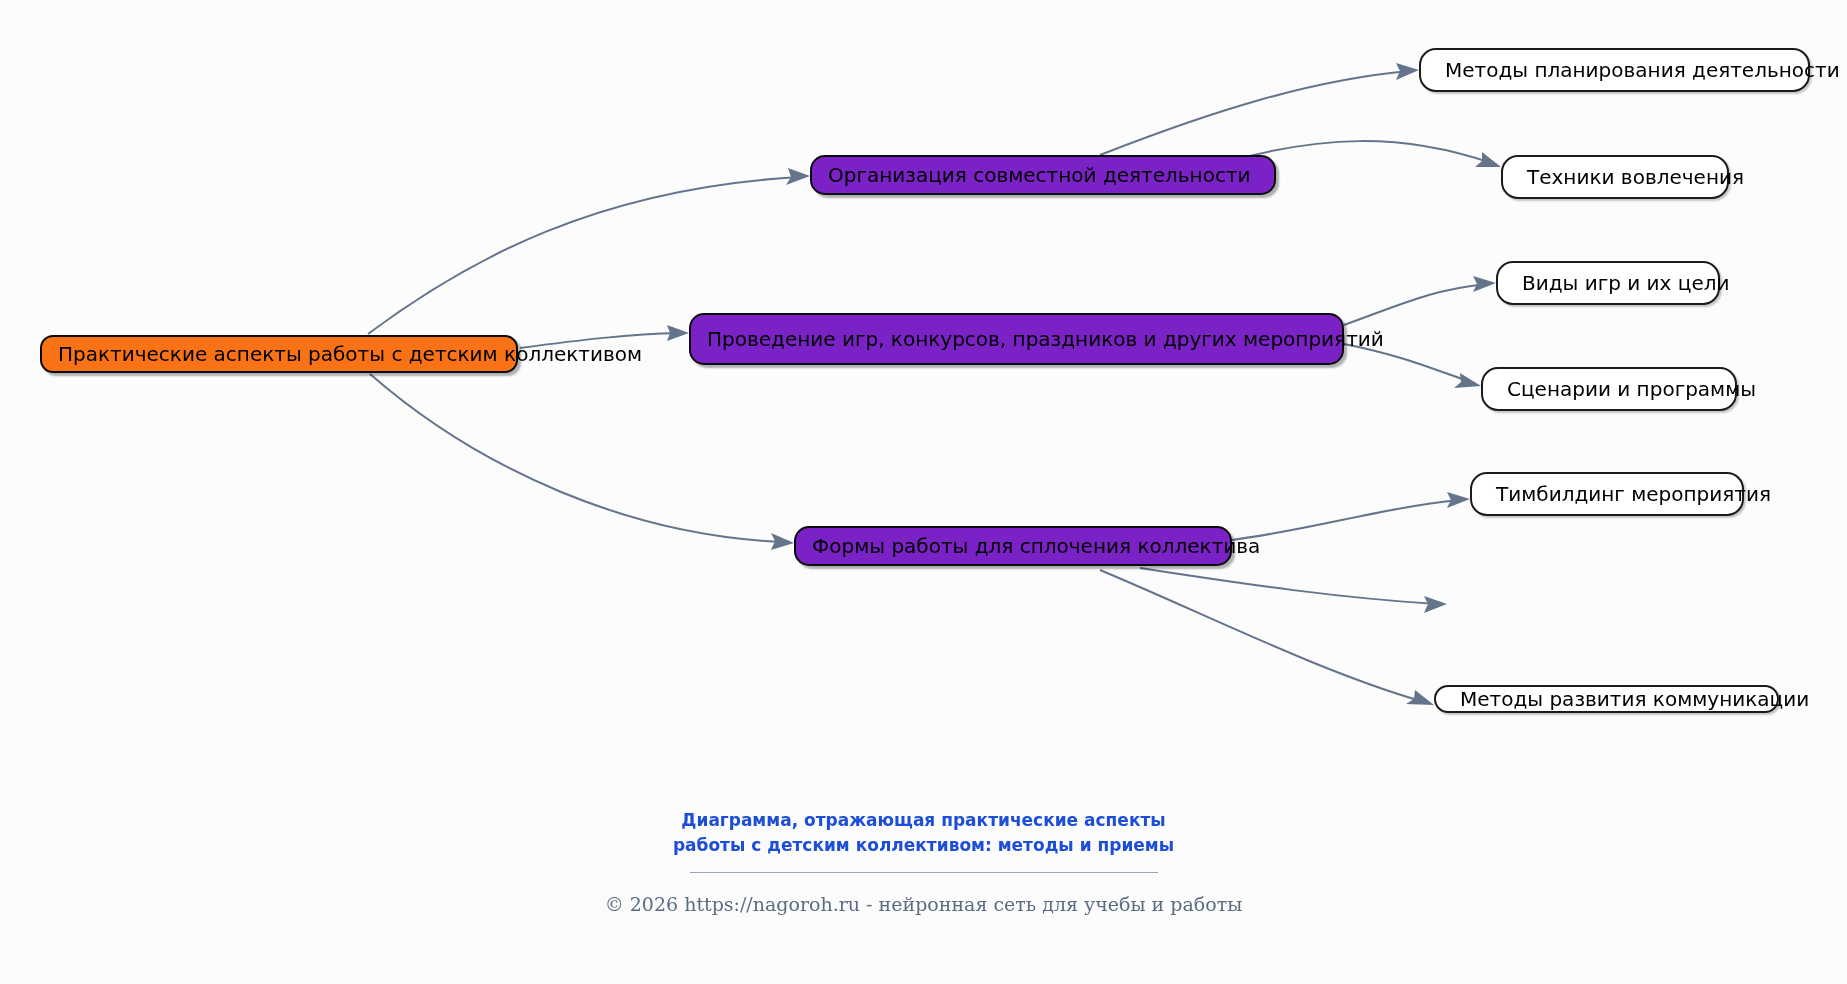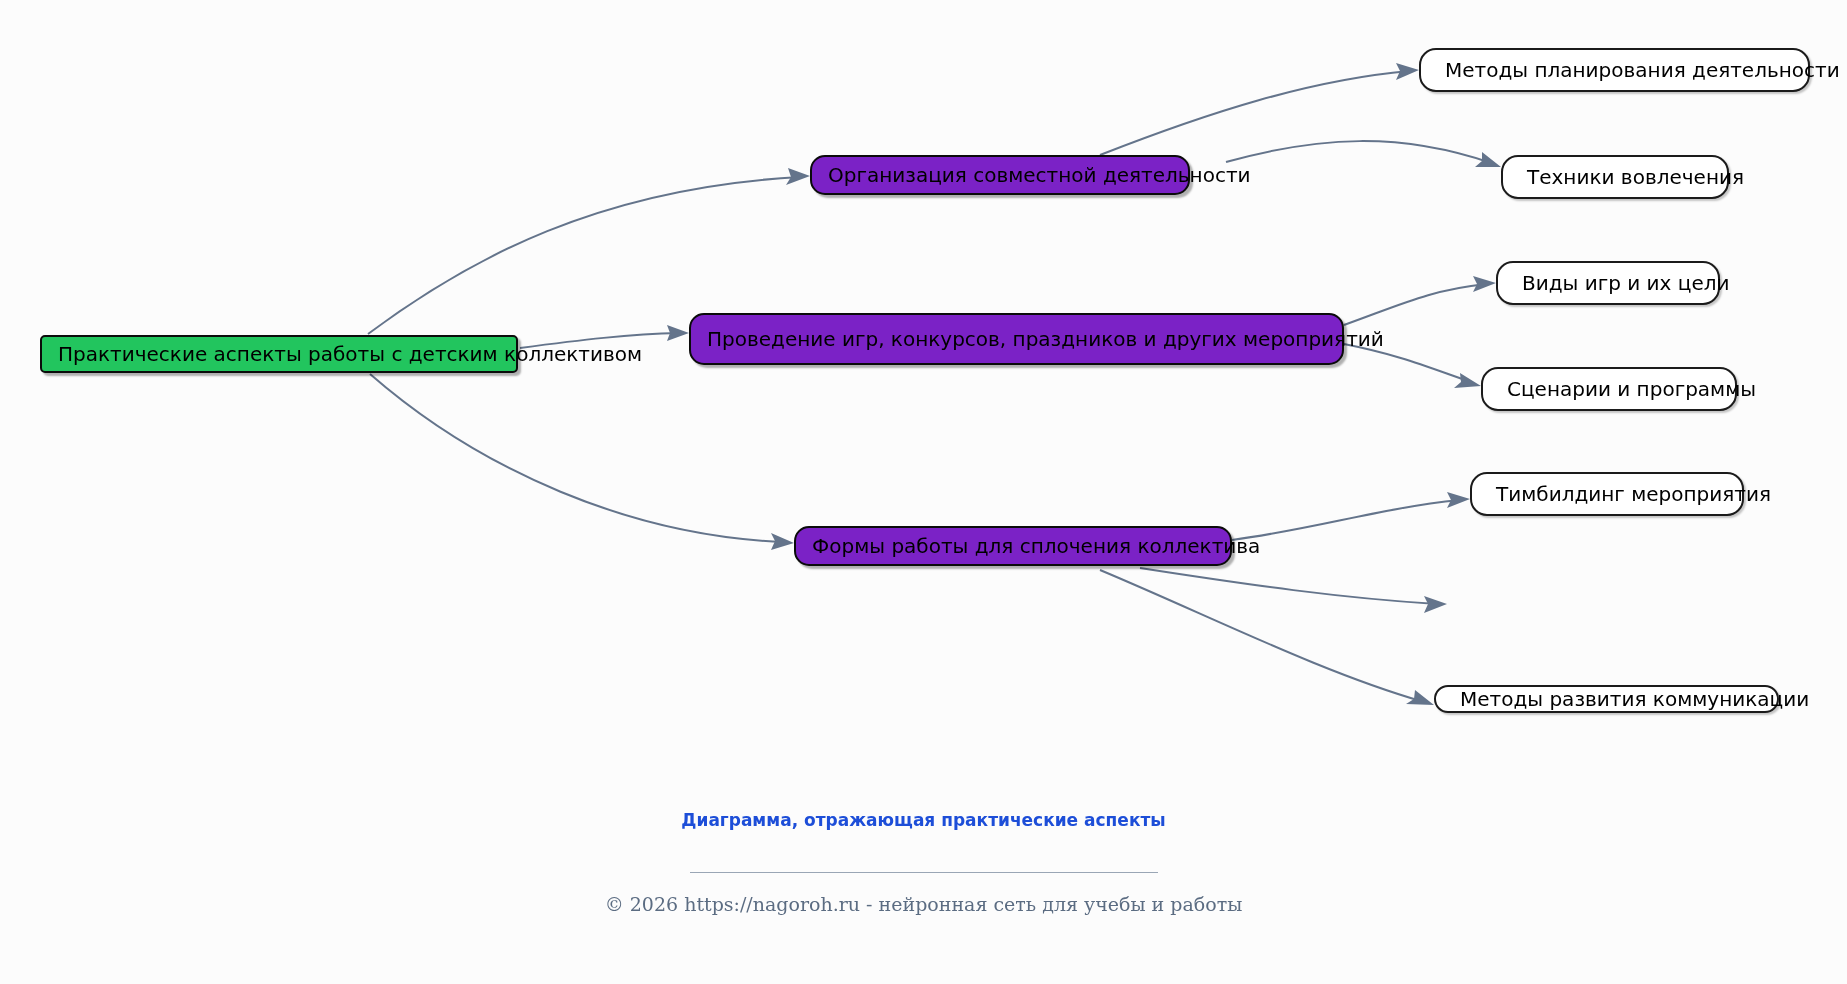--- a/index.html
+++ b/index.html
@@ -39,23 +39,23 @@
   .node {
     position: absolute;
     box-sizing: border-box;
     display: flex;
     align-items: center;
     justify-content: flex-start;
     white-space: nowrap;
     line-height: 1;
   }
   .node-root {
-    background: #22c55e;
+    background: #f97316;
     border: 2px solid #0b0b0b;
-    border-radius: 5px;
+    border-radius: 13px;
     box-shadow: 3px 3px 2px rgba(0,0,0,0.30);
     color: #000000;
     font-size: 20px;
     padding: 0 16px;
   }
   .node-branch {
     background: #7b22c6;
     border: 2px solid #0b0b0b;
     border-radius: 15px;
     box-shadow: 3px 3px 2px rgba(0,0,0,0.30);
@@ -142,21 +142,21 @@
     <polygon class="edge-head" points="1447,604 1424,596 1428,604 1424,613"></polygon>
 
     <path class="edge-path" d="M 1100,570 C 1210,616 1320,672 1424,702"></path>
     <polygon class="edge-head" points="1434,705 1415,690 1414,699 1406,704"></polygon>
   </svg>
 
   <div class="node node-root" style="left:40px; top:335px; width:478px; height:38px;">
     <span>Практические аспекты работы с детским коллективом</span>
   </div>
 
-  <div class="node node-branch" style="left:810px; top:155px; width:380px; height:40px;">
+  <div class="node node-branch" style="left:810px; top:155px; width:466px; height:40px;">
     <span>Организация совместной деятельности</span>
   </div>
 
   <div class="node node-branch" style="left:689px; top:313px; width:655px; height:52px;text-align:center;">
     <span>Проведение игр, конкурсов, праздников и других мероприятий</span>
   </div>
 
   <div class="node node-branch" style="left:794px; top:526px; width:438px; height:40px;">
     <span>Формы работы для сплочения коллектива</span>
   </div>
@@ -181,19 +181,20 @@
     <span>Тимбилдинг мероприятия</span>
   </div>
 
 
   <div class="node node-leaf" style="left:1434px; top:685px; width:345px; height:28px;">
     <span>Методы развития коммуникации</span>
   </div>
 
   <div id="caption">
     <span id="caption-line1">Диаграмма, отражающая практические аспекты</span>
+    <span id="caption-line2">работы с детским коллективом: методы и приемы</span>
   </div>
 
   <div id="caption-rule"></div>
 
   <div id="footer">© 2026 https://nagoroh.ru - нейронная сеть для учебы и работы</div>
 
 </div>
 
 </body></html>

